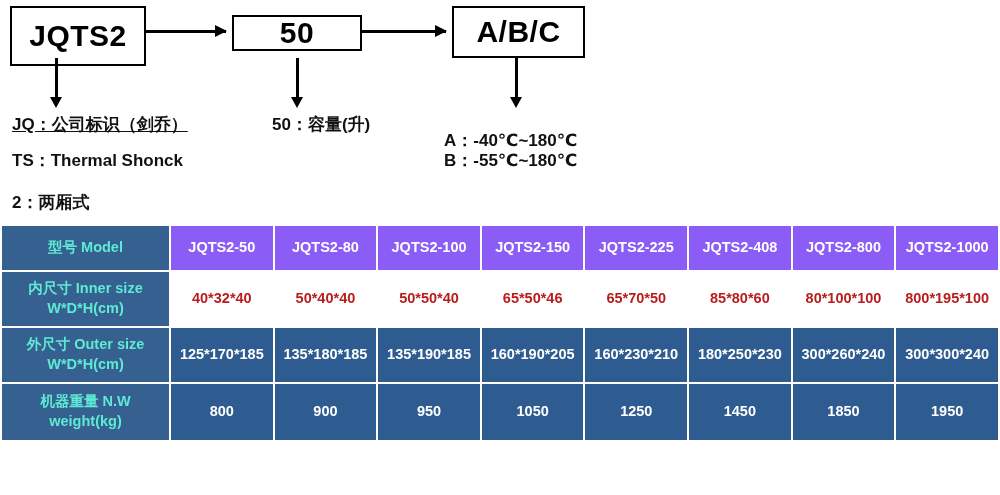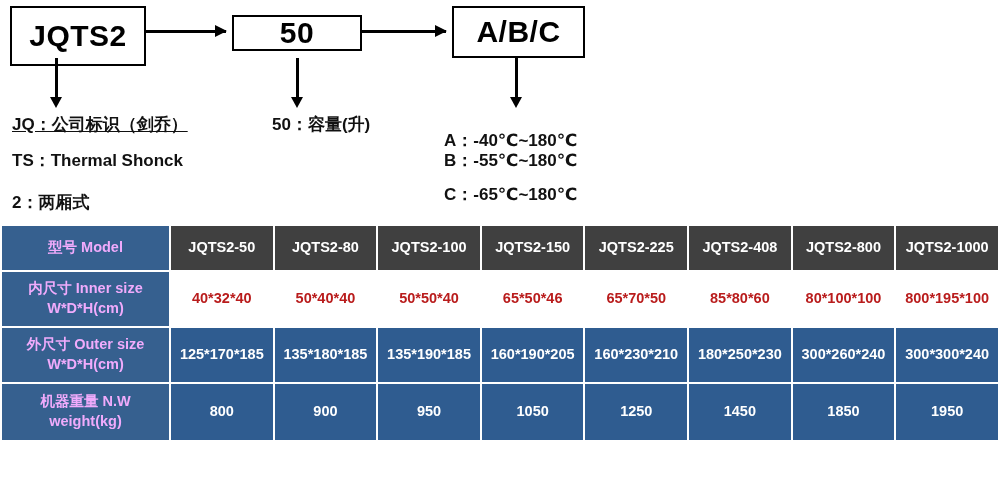--- a/index.html
+++ b/index.html
@@ -122,34 +122,34 @@
   .col-label { width: 166px; }
   .col-data  { width: 101px; }
 
   tr.row-head td        { height: 44px; }
   tr.row-inner td       { height: 54px; }
   tr.row-outer td       { height: 54px; }
   tr.row-capacity td    { height: 56px; }
   tr.row-weight td      { height: 56px; }
 
   .cell-blue {
-    background: #404040;
+    background: #8b5cf6;
     color: #ffffff;
   }
   .cell-blue-deep {
     background: #2f5c90;
     color: #ffffff;
   }
   .cell-white {
     background: #ffffff;
     color: #b91c1c;
   }
   .label-cell {
     background: #36608f;
-    color: #f0abfc;
+    color: #5eead4;
     font-size: 14.5px;
     line-height: 1.5;
   }
   .head-title {
     font-size: 16px;
   }
   .head-model {
     font-size: 15px;
   }
   .lbl-l1, .lbl-l2 { display: block; text-align: center; }
@@ -171,21 +171,20 @@
     <div id="arrow-v1" class="v-arrow"></div>
     <div id="arrow-v2" class="v-arrow"></div>
     <div id="arrow-v3" class="v-arrow"></div>
 
     <div id="legend-jq" class="legend-line">JQ：公司标识（剑乔）</div>
     <div id="legend-ts" class="legend-line">TS：Thermal Shonck</div>
     <div id="legend-2" class="legend-line">2：两厢式</div>
     <div id="legend-50" class="legend-line">50：容量(升)</div>
     <div id="legend-a" class="legend-line">A：-40℃~180℃</div>
     <div id="legend-b" class="legend-line">B：-55℃~180℃</div>
-    <div id="legend-c" class="legend-line">C：-65℃~180℃</div>
   </div>
 
   <table id="spec-table">
     <colgroup>
       <col class="col-label">
       <col class="col-data">
         <col class="col-data">
         <col class="col-data">
         <col class="col-data">
       <col class="col-data">

